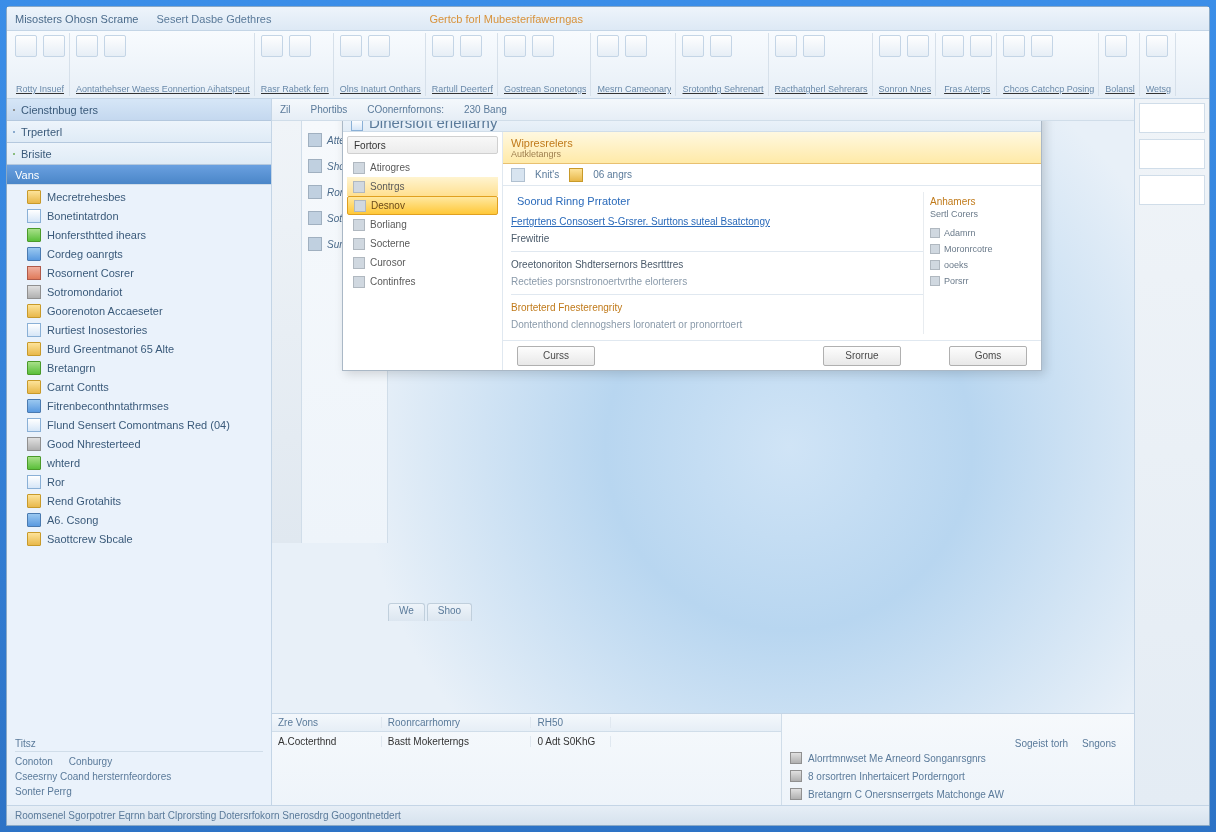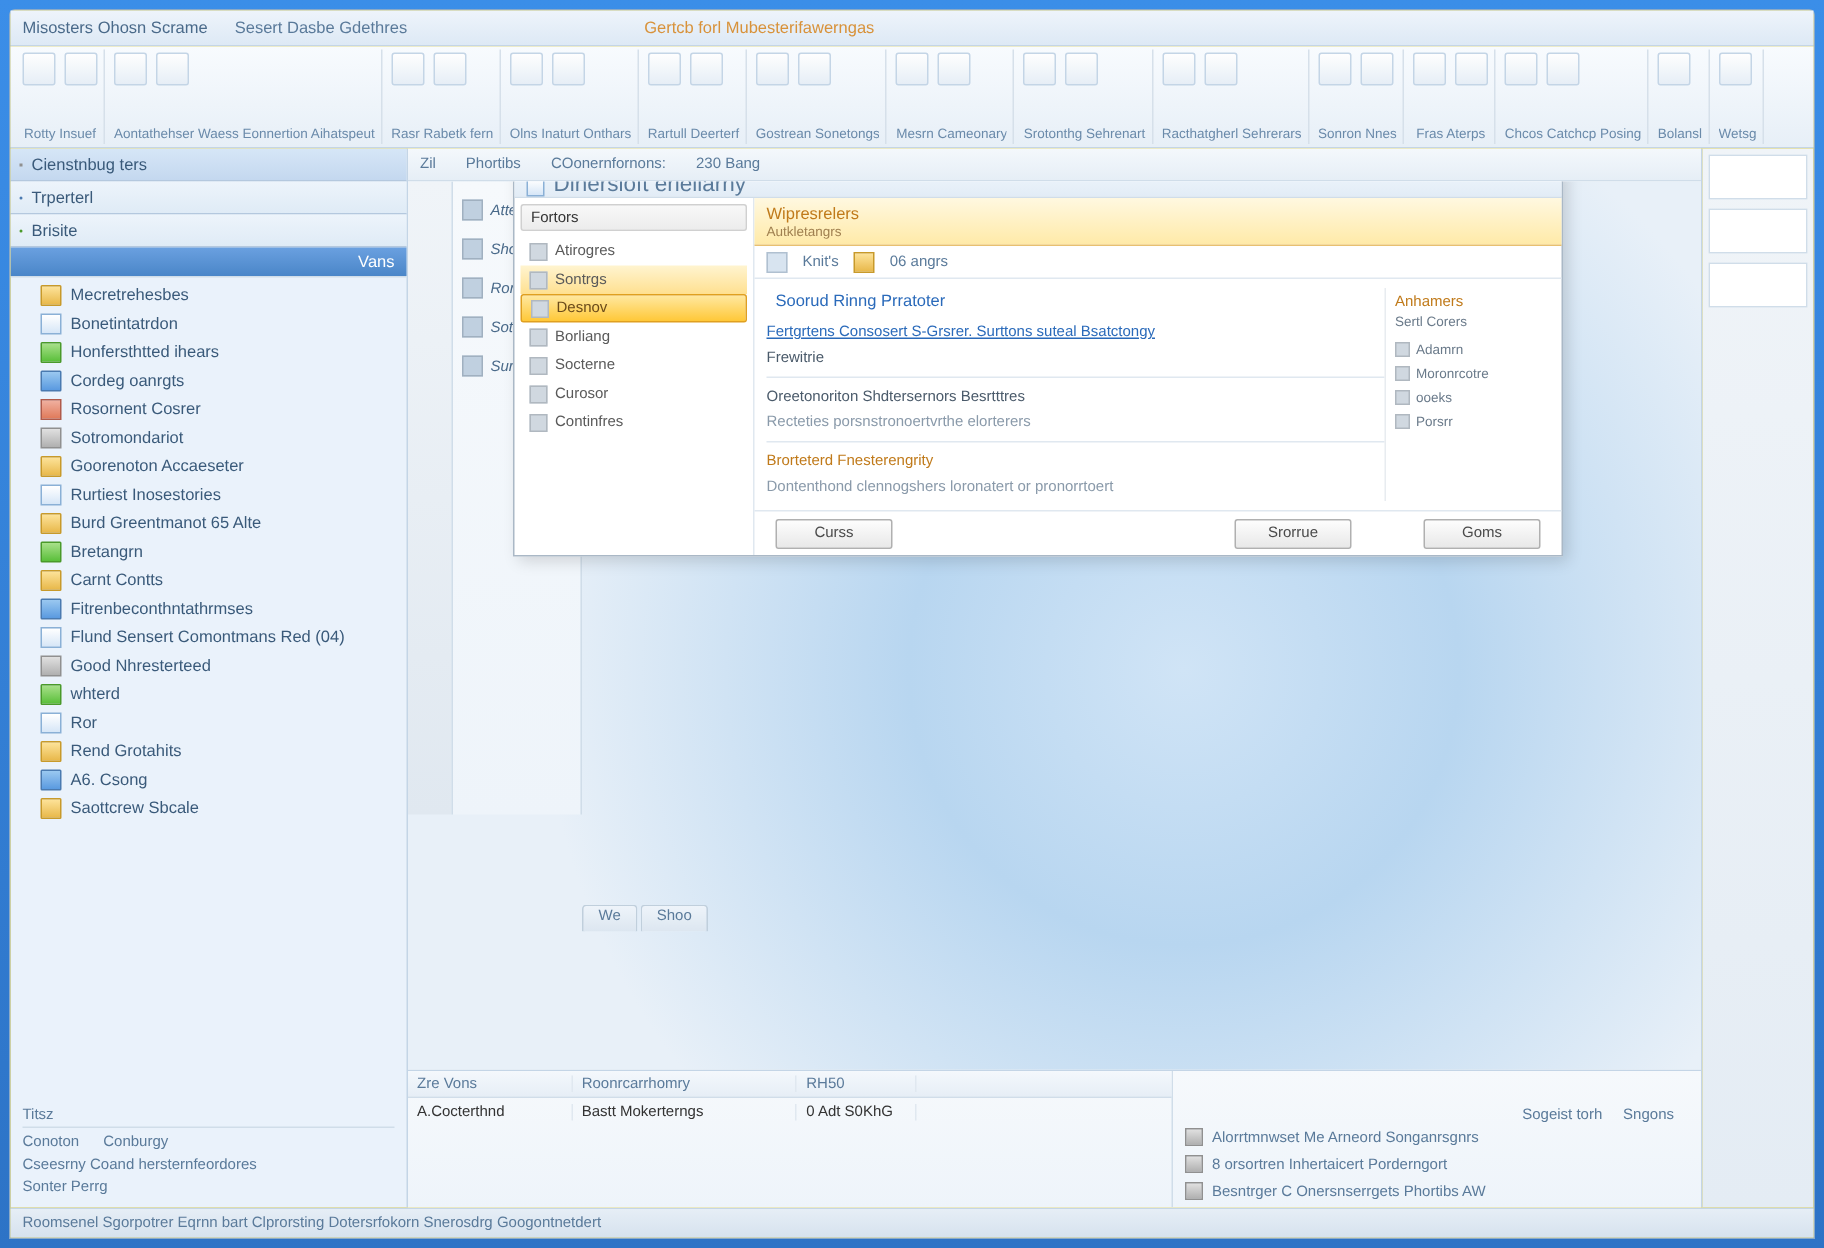--- a/index.html
+++ b/index.html
@@ -2,29 +2,29 @@
 <html><head>
 <meta charset="utf-8">
 <style>
   * { box-sizing: border-box; margin: 0; padding: 0; font-family: "Segoe UI", Tahoma, sans-serif; }
   body { width: 1216px; height: 832px; overflow: hidden; background: linear-gradient(#3b8ee8,#2d73c6); font-size: 11px; color: #333; }
   .window { position: absolute; top: 6px; left: 6px; right: 6px; bottom: 6px; background: #fde047; border: 1px solid #8aa9c7; border-radius: 4px 4px 0 0; display: flex; flex-direction: column; }
   .titlebar { height: 24px; background: linear-gradient(#eef4fb,#dde9f5); border-bottom: 1px solid #c4d5e6; display: flex; align-items: center; padding: 0 8px; font-size: 11px; color: #4a6a8a; gap: 18px; }
   .titlebar .t2 { color: #5a7a9a; }
   .titlebar .t3 { color: #d8923a; margin-left: 140px; }
   .ribbon { height: 68px; background: linear-gradient(#f8fbfe,#e7eff7); border-bottom: 1px solid #c4d5e6; display: flex; align-items: stretch; padding: 2px 4px; gap: 2px; }
-  .rgroup { display: flex; flex-direction: column; justify-content: space-between; border-right: 1px solid #d6e0ea; padding: 2px 4px; }
+  .rgroup { display: flex; flex-direction: column; justify-content: space-between; border-right: 1px solid #d6e0ea; padding: 2px 4px; text-decoration: underline; }
   .rgroup .icons { display: flex; gap: 6px; align-items: flex-start; }
   .ricon { width: 22px; height: 22px; background: linear-gradient(#fefefe,#e6eef6); border: 1px solid #c4d5e6; border-radius: 2px; display:flex;align-items:center;justify-content:center;}
   .rlabel { font-size: 9px; color: #6a8aaa; text-align: center; white-space: nowrap; overflow: hidden; text-overflow: ellipsis; max-width: 100%; }
   .body { flex: 1; display: flex; overflow: hidden; }
   .sidebar { width: 265px; background: #eaf2fb; border-right: 1px solid #c4d5e6; display: flex; flex-direction: column; }
   .sb-head { height: 22px; background: linear-gradient(#d6e6f7,#c4d8ef); border-bottom: 1px solid #b4c8de; display:flex;align-items:center;padding:0 6px;gap:6px;color:#3a5a7a;font-size:11px;}
   .sb-head.light { background: linear-gradient(#edf4fb,#dfebf6); }
-  .sb-sec { border-bottom: 1px solid #d0dde9; justify-content: flex-end; }
+  .sb-sec { border-bottom: 1px solid #d0dde9; }
   .sb-sec.blue { background: linear-gradient(#6aa0e0,#4a86c8); color: #fff; height: 20px; display:flex;align-items:center;padding:0 8px;font-size:11px;}
   .sb-list { padding: 2px 0; }
   .sb-item { height: 19px; display:flex; align-items:center; padding: 0 8px 0 20px; gap:6px; color:#3a5a7a; font-size:11px; cursor:pointer; }
   .sb-item .ic { width:14px; height:14px; display:inline-block; flex-shrink:0; }
   .ic.folder { background: linear-gradient(#fde39a,#e8b84a); border:1px solid #c89a2a; border-radius:1px; }
   .ic.doc { background: linear-gradient(#fff,#d6e6f7); border:1px solid #8ab0d6; }
   .ic.chart { background: linear-gradient(#a8e08a,#5abf3a); border:1px solid #4a9a2a; border-radius:1px;}
   .ic.blue { background: linear-gradient(#9ac8f0,#5a9ae0); border:1px solid #4a7ab0; border-radius:1px;}
   .ic.red { background: linear-gradient(#f0b0a0,#e07a5a); border:1px solid #b05a4a;}
   .ic.gray { background: linear-gradient(#e0e0e0,#b0b0b0); border:1px solid #909090;}
@@ -498,21 +498,21 @@
               <div class="ri">
                 <span class="ic gray" style="width: 12px; height: 12px;"></span>
                 <span>Alorrtmnwset Me Arneord Songanrsgnrs</span>
               </div>
               <div class="ri">
                 <span class="ic gray" style="width: 12px; height: 12px;"></span>
                 <span>8 orsortren Inhertaicert Porderngort</span>
               </div>
               <div class="ri">
                 <span class="ic gray" style="width: 12px; height: 12px;"></span>
-                <span>Besntrger C Onersnserrgets Phortibs AW</span>
+                <span>Bretangrn C Onersnserrgets Matchonge AW</span>
               </div>
             </div>
         </div>
       </div>
     </div>
 
     <div class="rightpane">
       <div class="rp"></div>
       <div class="rp"></div>
       <div class="rp"></div>

